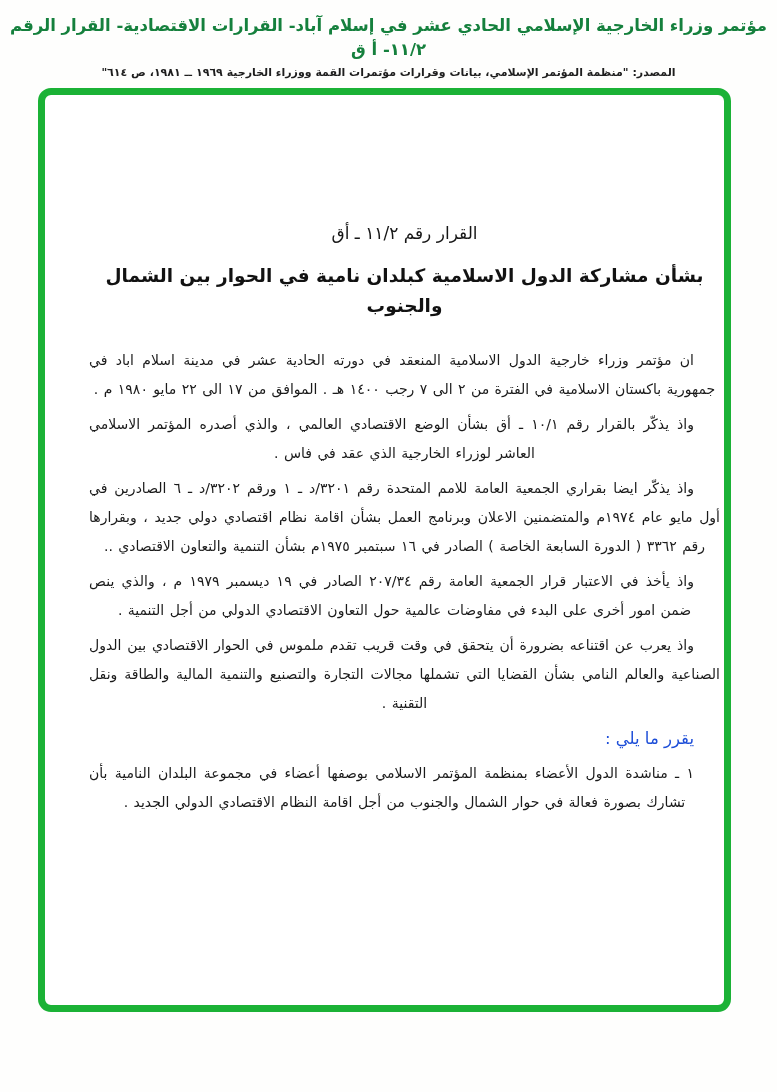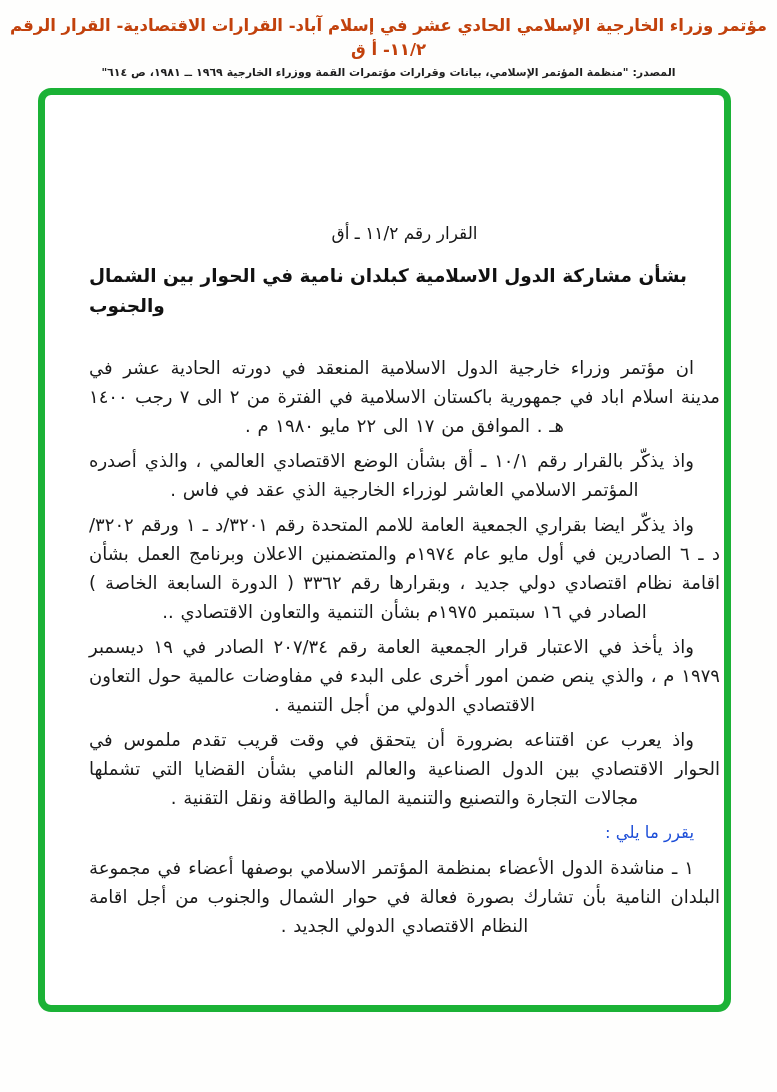--- a/index.html
+++ b/index.html
@@ -23,21 +23,21 @@
   .src-header {
     position: absolute;
     top: 14px;
     left: 0;
     width: 100%;
     text-align: center;
   }
   .src-line1 {
     font-size: 16.5px;
     font-weight: bold;
-    color: #c2410c;
+    color: #15803d;
     letter-spacing: 0;
     line-height: 24px;
   }
   .src-line2 {
     font-size: 11px;
     font-weight: bold;
     color: #1e1e1e;
     margin-top: 3px;
     line-height: 16px;
   }
@@ -61,30 +61,30 @@
     overflow: hidden;
   }
   .res-number {
     text-align: center;
     font-size: 17px;
     line-height: 29px;
     margin: 0 0 13px 0;
     color: #161616;
   }
   .res-title {
-    text-align: left;
+    text-align: center;
     font-size: 18.5px;
     font-weight: bold;
     line-height: 30px;
-    margin: 0 0 32px 0;
+    margin: 0 0 25px 0;
     color: #121212;
   }
   p.para {
     margin: 0 0 6px 0;
-    font-size: 18px;
+    font-size: 14px;
     line-height: 29px;
     text-align: justify;
     text-align-last: center;
     text-indent: 26px;
     color: #1a1a1a;
     word-spacing: 1px;
   }
   p.decide {
     margin: 6px 0 6px 0;
     font-size: 16.5px;

